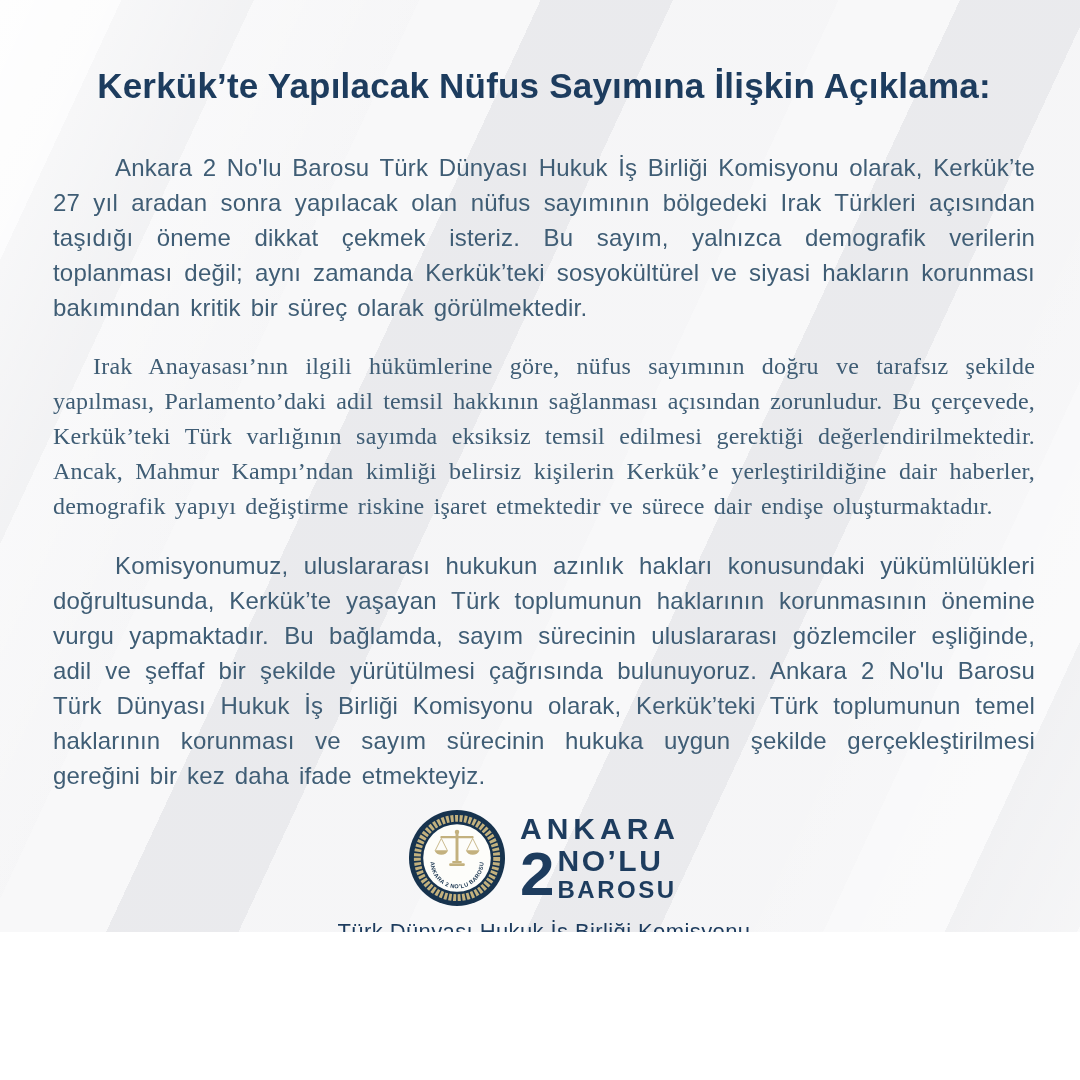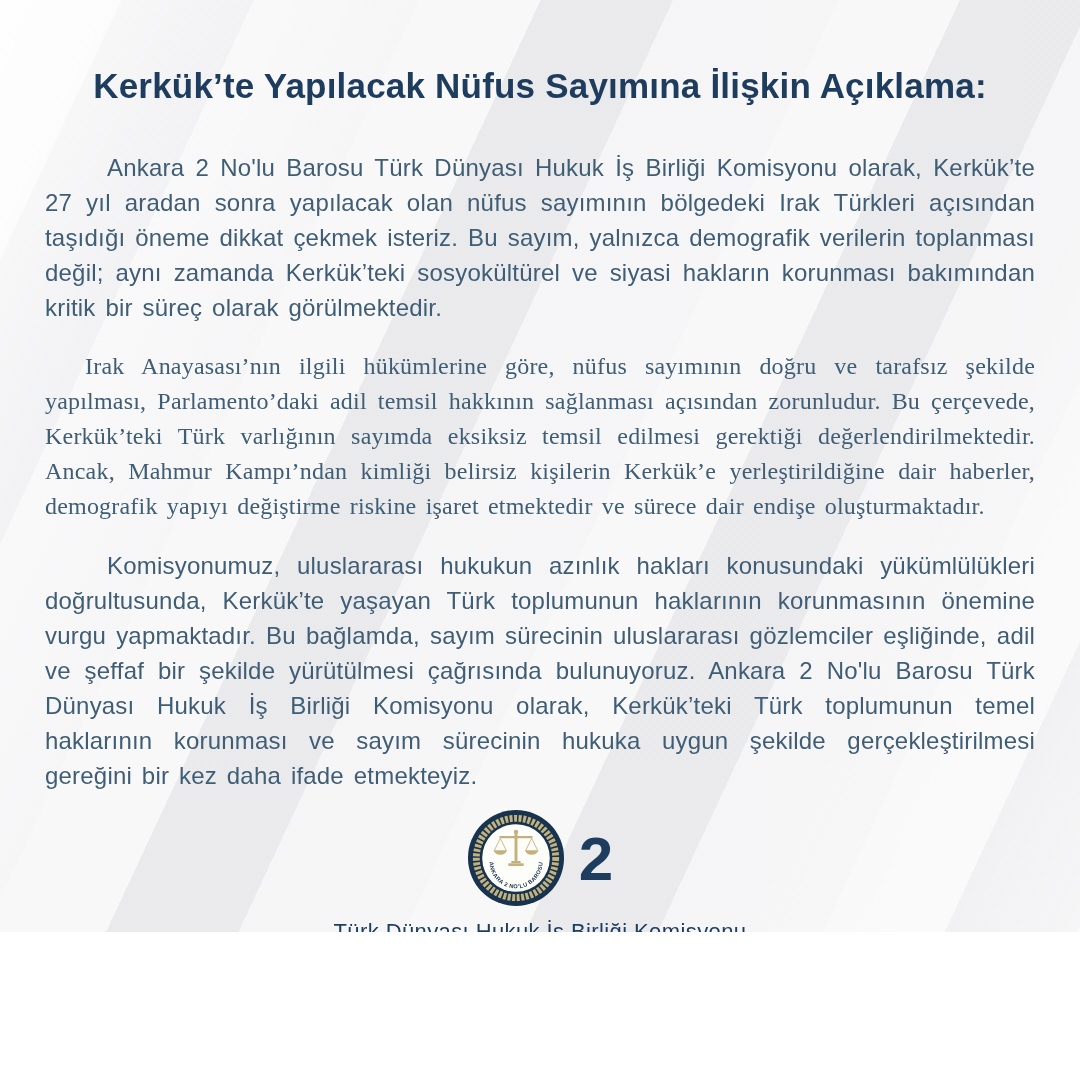--- a/index.html
+++ b/index.html
@@ -11,20 +11,21 @@
     overflow: hidden;
     font-family: "Liberation Sans", sans-serif;
     background-color: #f0f0f2;
     background-image:
       linear-gradient(115deg, rgba(255,255,255,0.85) 0%, rgba(255,255,255,0) 30%),
       linear-gradient(295deg, rgba(255,255,255,0.55) 0%, rgba(255,255,255,0) 24%),
       repeating-linear-gradient(115deg,
         rgba(255,255,255,0.55) 0px, rgba(255,255,255,0.55) 110px,
         rgba(225,226,230,0.40) 110px, rgba(225,226,230,0.40) 230px,
         rgba(250,250,251,0.55) 230px, rgba(250,250,251,0.55) 380px);
+    padding-left: 8px;
   }
   .title {
     margin: 66px 60px 0 60px;
     text-align: center;
     font-size: 35px;
     font-weight: bold;
     letter-spacing: 0.2px;
     color: #1d3c5e;
   }
   .content {
@@ -98,22 +99,27 @@
         <rect x="-5" y="10" width="10" height="2" rx="1" stroke="none"></rect>
         <rect x="-8" y="12.4" width="16" height="2.8" rx="1.2" stroke="none"></rect>
       </g>
       <path id="sealArc" d="M -27 4 A 27 27 0 0 0 27 4" fill="none"></path>
       <text font-size="5.8" font-weight="bold" fill="#17334e" letter-spacing="0.4" font-family="Liberation Sans, sans-serif">
         <textPath href="#sealArc" startOffset="50%" text-anchor="middle">ANKARA 2 NO’LU BAROSU</textPath>
       </text>
     </svg>
 
     <div class="wordmark">
+      <span class="wm-top">ANKARA</span>
       <div class="wm-bottom">
         <span class="wm-2">2</span>
+        <span class="wm-stack">
+          <span class="wm-nolu">NO’LU</span>
+          <span class="wm-barosu">BAROSU</span>
+        </span>
       </div>
     </div>
 
   </div>
 
   <div class="caption">Türk Dünyası Hukuk İş Birliği Komisyonu</div>
 
 </div>
 
 </body></html>

